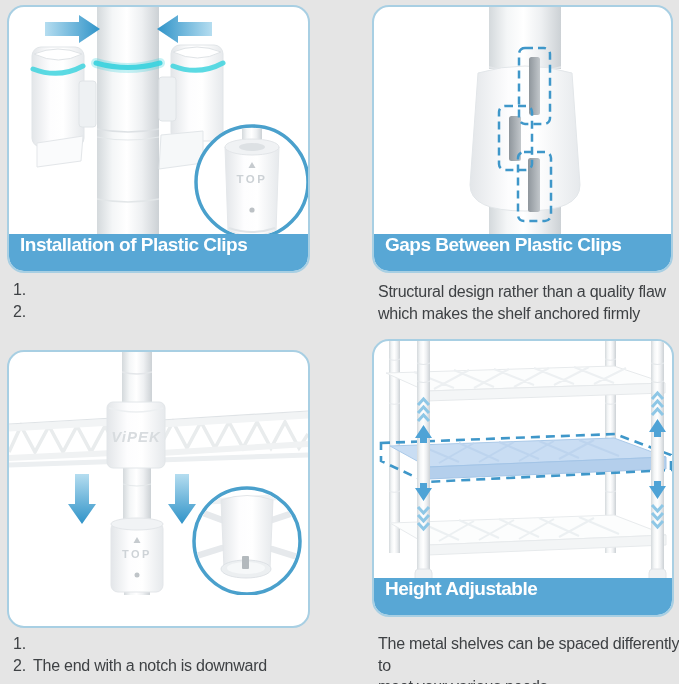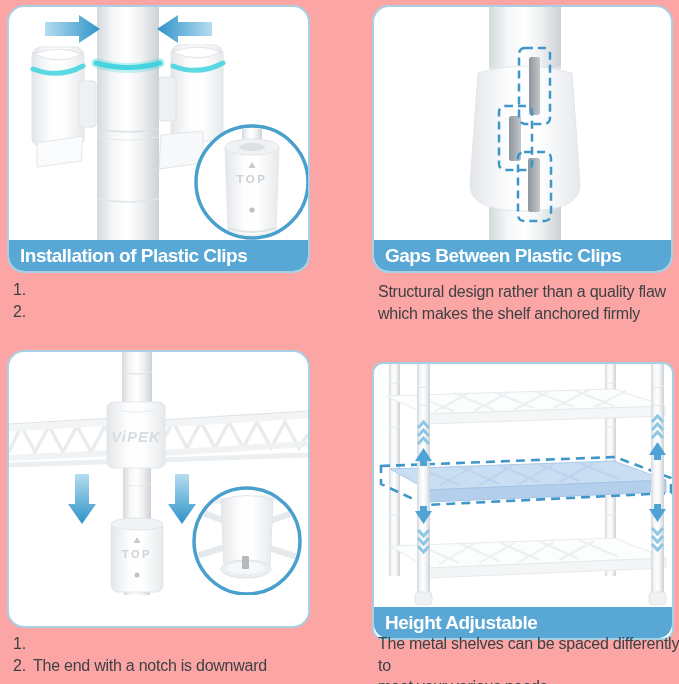--- a/index.html
+++ b/index.html
@@ -1,32 +1,32 @@
 <!DOCTYPE html>
 <html><head>
 <meta charset="utf-8">
 <style>
   html,body { margin:0; padding:0; background:#ffffff; }
   .canvas {
-    position:relative; width:679px; height:684px; background:#fca5a5;
+    position:relative; width:679px; height:684px; background:#e5e5e5;
     font-family:"Liberation Sans", sans-serif; overflow:hidden;
   }
   .panel {
     position:absolute; background:#ffffff;
     border:2px solid #a8cfe3; border-radius:17px; overflow:hidden;
     box-sizing:border-box;
   }
   #p-tl { left:7px;  top:5px;   width:303px; height:268px; }
   #p-tr { left:372px; top:5px;  width:301px; height:268px; }
   #p-bl { left:7px;  top:350px; width:303px; height:278px; }
-  #p-br { left:372px; top:362px; width:302px; height:278px;border-radius:11px; }
+  #p-br { left:372px; top:339px; width:302px; height:278px; }
   .panel svg { position:absolute; top:0; left:0; display:block; }
   .banner {
-    position:absolute; left:0; right:0; bottom:0; height:31px;
-    background:#58a7d5; display:flex; align-items:center; padding:0 11px;
+    position:absolute; left:0; right:0; bottom:0; height:37px;
+    background:#58a7d5; display:flex; padding:0 11px;
     border-radius:0 0 14px 14px;
   }
   .banner-text {
     color:#ffffff; font-weight:700; font-size:19px; letter-spacing:-0.5px;
     white-space:nowrap;
   }
   .notes {
     position:absolute; color:#3e4144; font-size:16px; line-height:21.5px;
     letter-spacing:-0.25px;
   }

